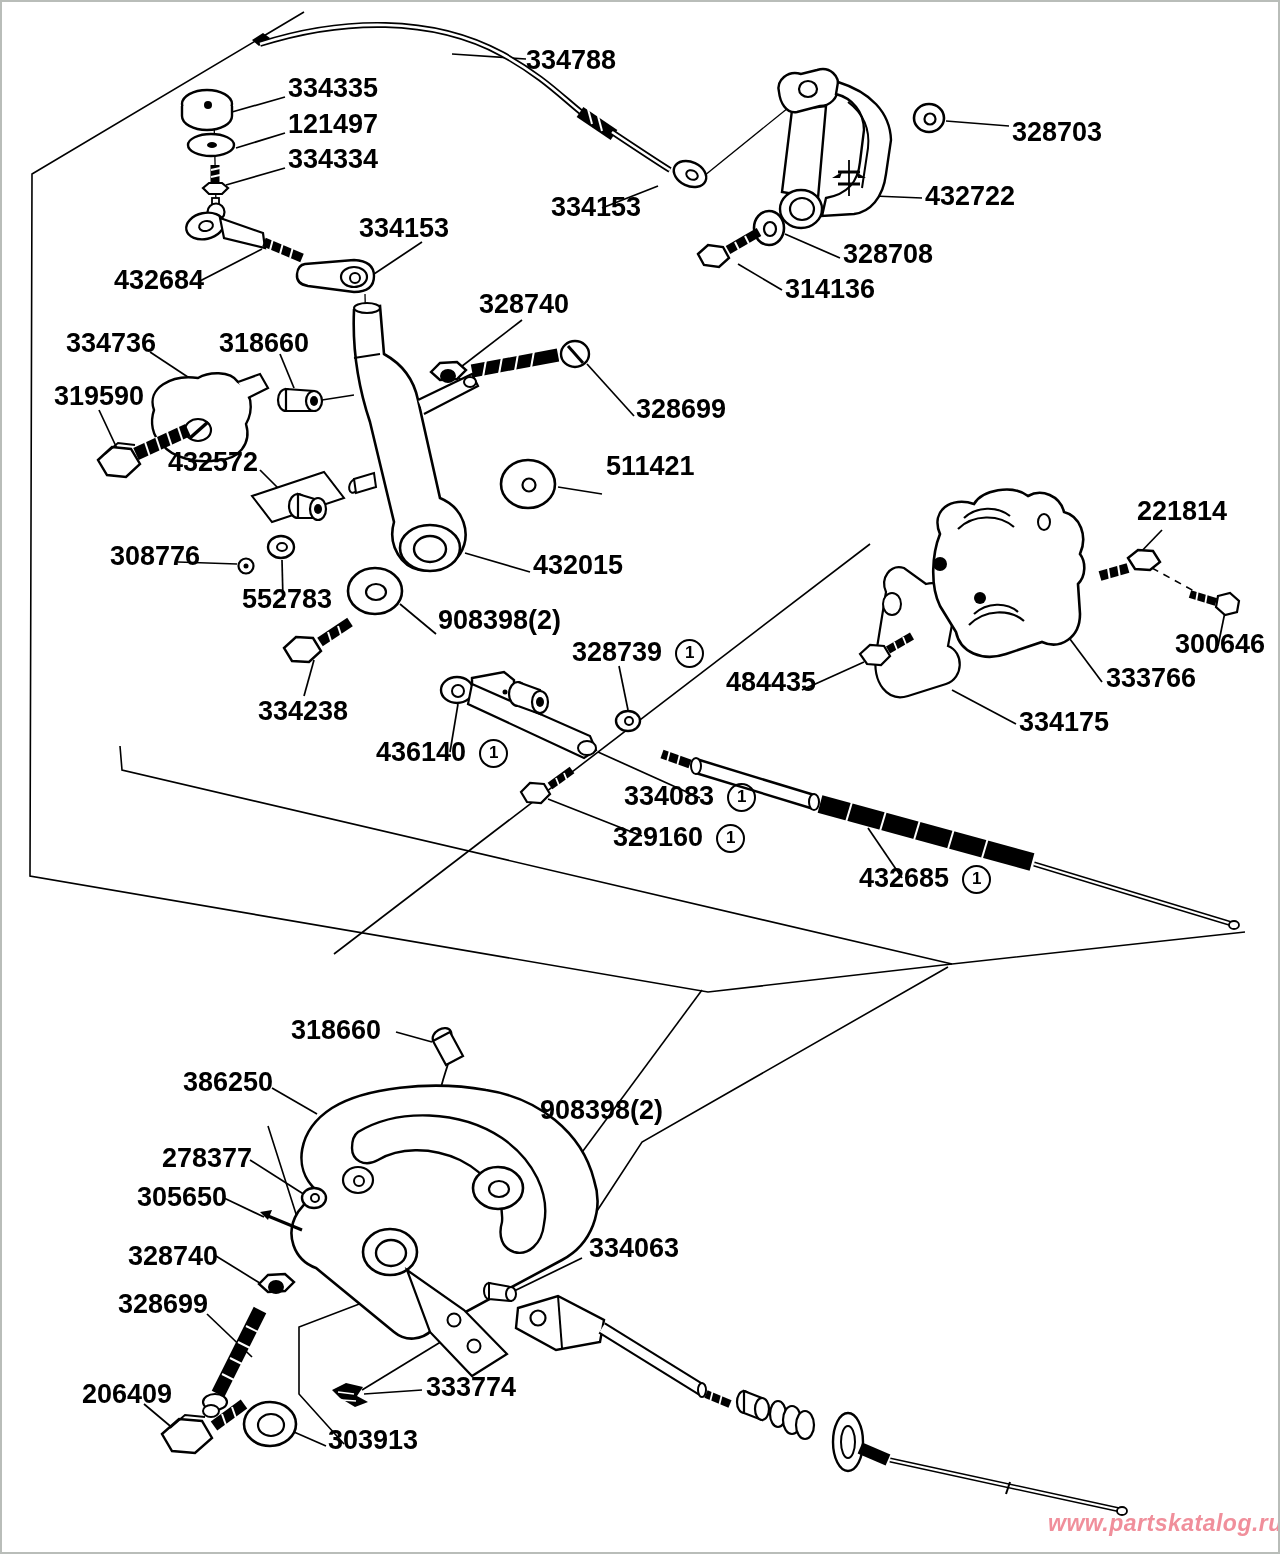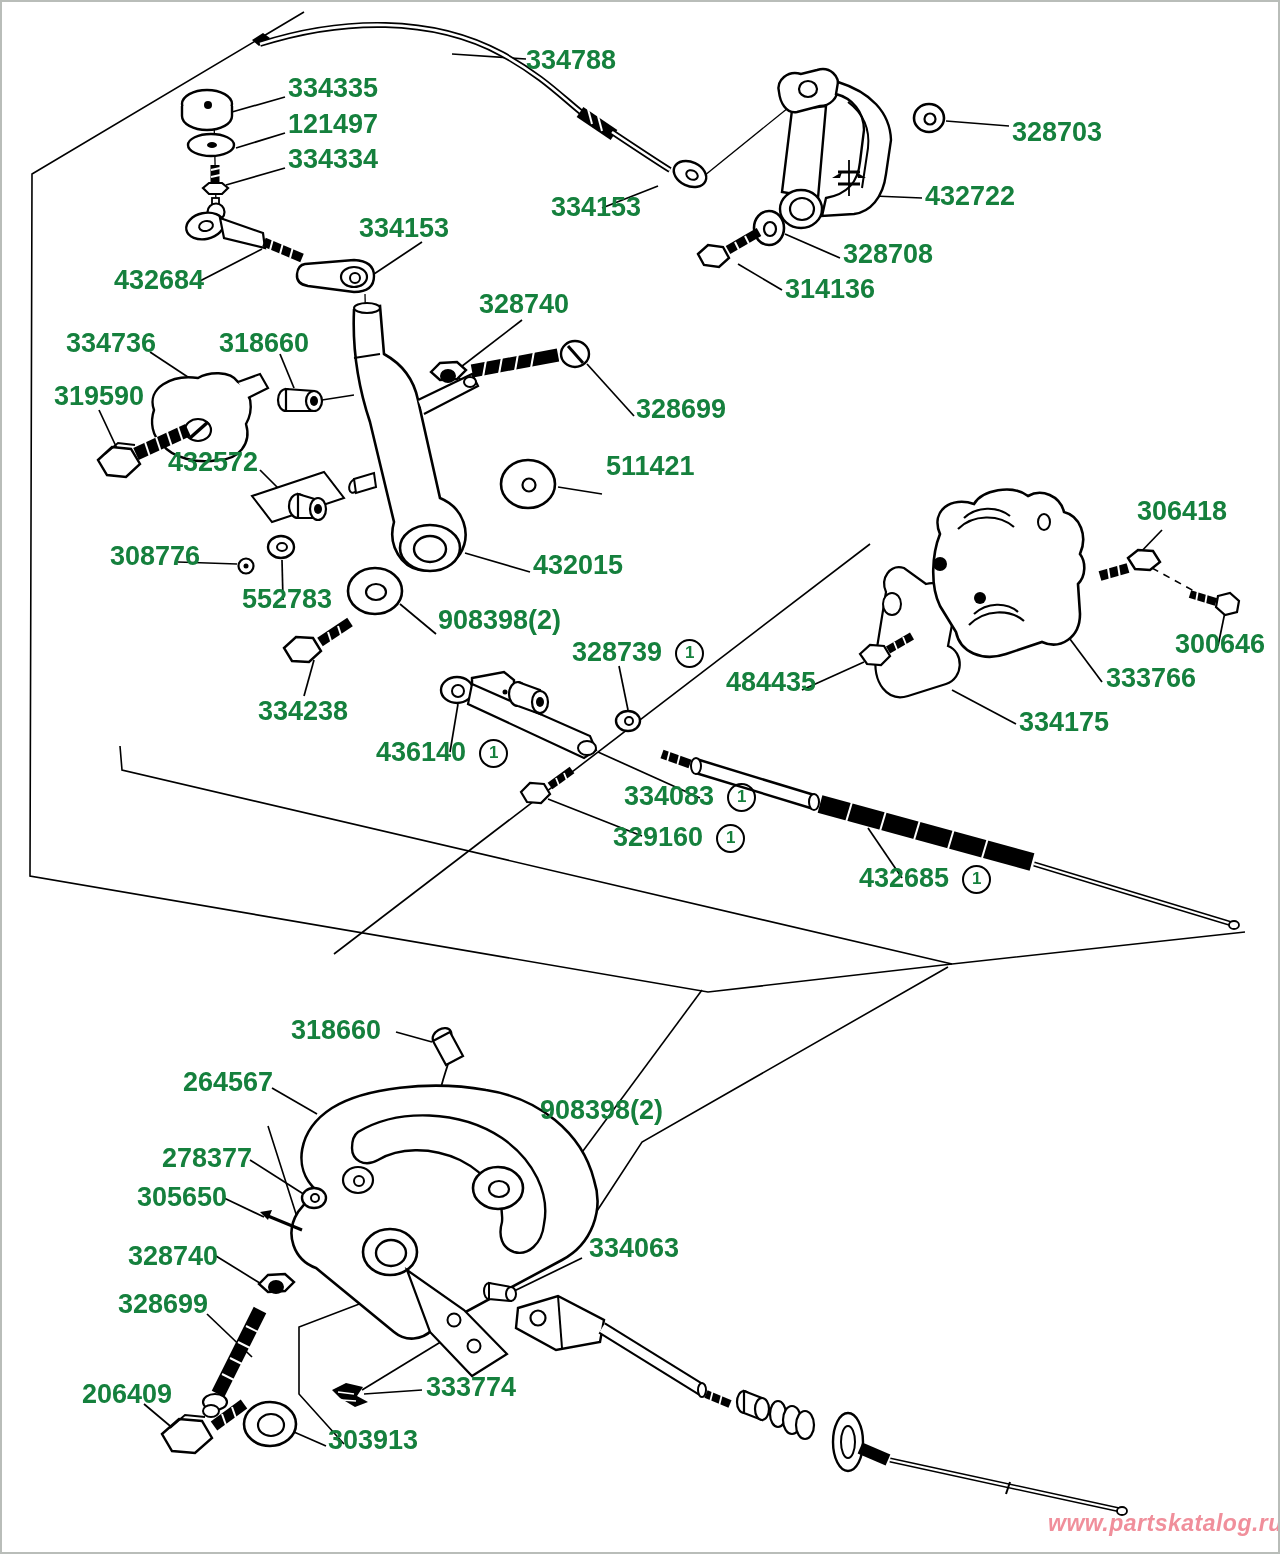--- a/index.html
+++ b/index.html
@@ -1,21 +1,21 @@
 <!DOCTYPE html>
 <html><head>
 <meta charset="utf-8">
 <style>
   html,body{margin:0;padding:0;background:#fff;}
   #stage{position:relative;width:1280px;height:1554px;background:#fff;
          border:2px solid #b9bdb9;box-sizing:border-box;overflow:hidden;
          font-family:"Liberation Sans",sans-serif;}
   #art{position:absolute;left:0;top:0;}
   .lbl{position:absolute;font:700 27px/1.05 "Liberation Sans",sans-serif;
-       color:#15803d;white-space:nowrap;letter-spacing:0px;}
+       color:#000000;white-space:nowrap;letter-spacing:0px;}
   .b1{display:inline-block;width:25px;height:25px;border:2px solid #000;
       border-radius:50%;font:700 17px/23px "Liberation Sans",sans-serif;
       text-align:center;margin-left:13px;vertical-align:3px;}
   #wm{position:absolute;left:1046px;top:1508px;font:700 italic 23px "Liberation Sans",sans-serif;
       color:#f08f9b;letter-spacing:0.5px;}
 </style>
 </head>
 <body>
 
 <div id="stage">
@@ -429,31 +429,31 @@
   <div class="lbl" style="left:477px;top:288px"><span>328740</span></div>
   <div class="lbl" style="left:634px;top:393px"><span>328699</span></div>
   <div class="lbl" style="left:166px;top:446px"><span>432572</span></div>
   <div class="lbl" style="left:604px;top:450px"><span>511421</span></div>
   <div class="lbl" style="left:108px;top:540px"><span>308776</span></div>
   <div class="lbl" style="left:531px;top:549px"><span>432015</span></div>
   <div class="lbl" style="left:240px;top:583px"><span>552783</span></div>
   <div class="lbl" style="left:436px;top:604px"><span>908398(2)</span></div>
   <div class="lbl" style="left:256px;top:695px"><span>334238</span></div>
   <div class="lbl" style="left:570px;top:636px"><span>328739</span><span class="b1">1</span></div>
-  <div class="lbl" style="left:1135px;top:495px"><span>306418</span></div>
+  <div class="lbl" style="left:1135px;top:495px"><span>221814</span></div>
   <div class="lbl" style="left:724px;top:666px"><span>484435</span></div>
   <div class="lbl" style="left:1173px;top:628px"><span>300646</span></div>
   <div class="lbl" style="left:1104px;top:662px"><span>333766</span></div>
   <div class="lbl" style="left:1017px;top:706px"><span>334175</span></div>
   <div class="lbl" style="left:374px;top:736px"><span>436140</span><span class="b1">1</span></div>
   <div class="lbl" style="left:622px;top:780px"><span>334083</span><span class="b1">1</span></div>
   <div class="lbl" style="left:611px;top:821px"><span>329160</span><span class="b1">1</span></div>
   <div class="lbl" style="left:857px;top:862px"><span>432685</span><span class="b1">1</span></div>
   <div class="lbl" style="left:289px;top:1014px"><span>318660</span></div>
-  <div class="lbl" style="left:181px;top:1066px"><span>264567</span></div>
+  <div class="lbl" style="left:181px;top:1066px"><span>386250</span></div>
   <div class="lbl" style="left:538px;top:1094px"><span>908398(2)</span></div>
   <div class="lbl" style="left:160px;top:1142px"><span>278377</span></div>
   <div class="lbl" style="left:135px;top:1181px"><span>305650</span></div>
   <div class="lbl" style="left:126px;top:1240px"><span>328740</span></div>
   <div class="lbl" style="left:587px;top:1232px"><span>334063</span></div>
   <div class="lbl" style="left:116px;top:1288px"><span>328699</span></div>
   <div class="lbl" style="left:80px;top:1378px"><span>206409</span></div>
   <div class="lbl" style="left:424px;top:1371px"><span>333774</span></div>
   <div class="lbl" style="left:326px;top:1424px"><span>303913</span></div>
 

